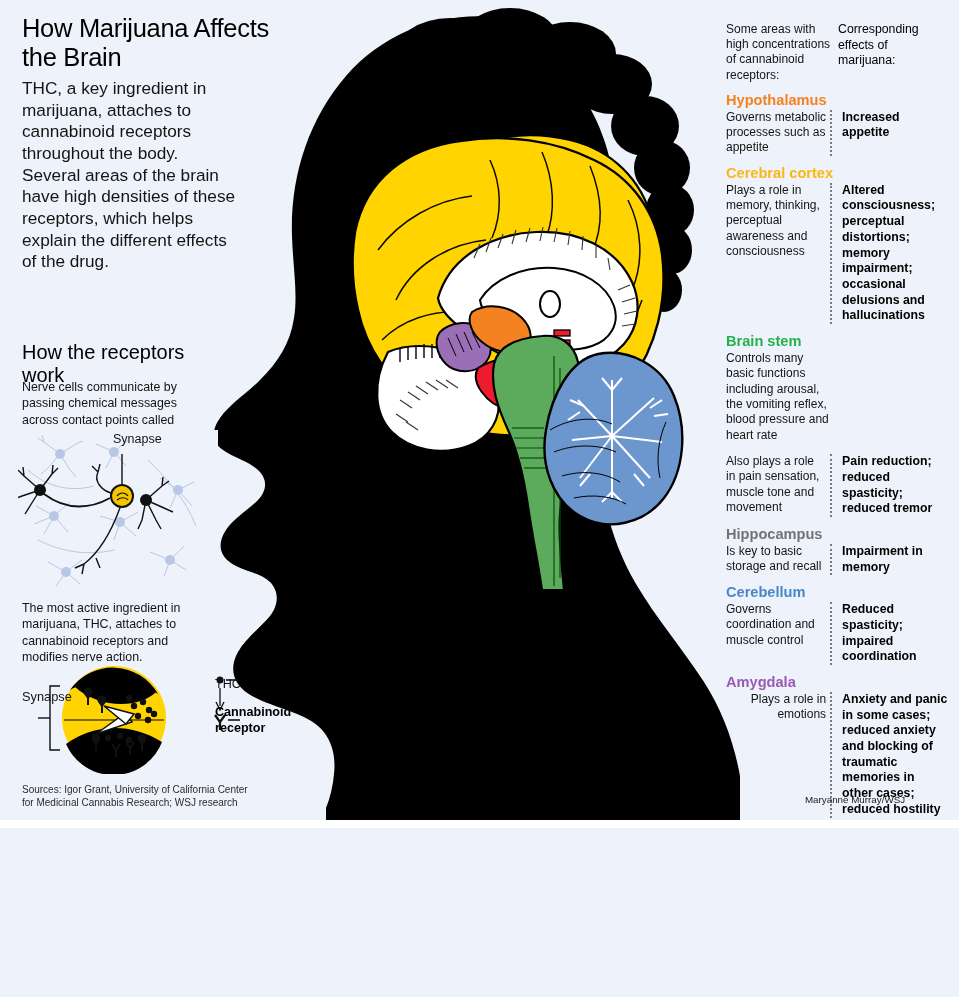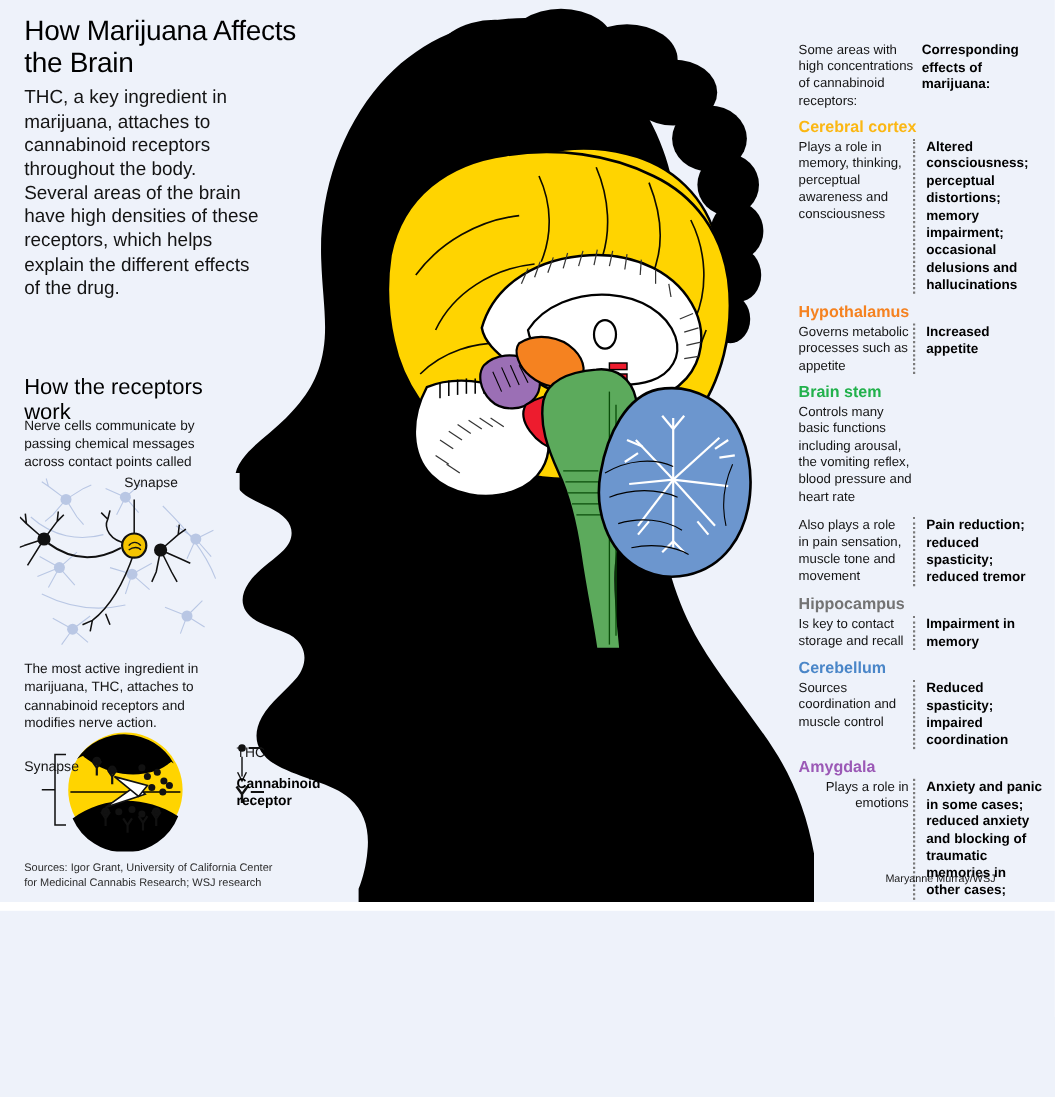--- a/index.html
+++ b/index.html
@@ -63,24 +63,24 @@
   }
   #cbr-label{
     position:absolute;left:215px;top:705px;width:110px;
     font-size:12.6px;font-weight:bold;line-height:1.25;color:#000;
   }
 
   
   #head-art{position:absolute;left:150px;top:0px;width:590px;height:820px;}
 
   
-  #right-col{position:absolute;left:726px;top:22px;width:222px;margin-top:16px;}
+  #right-col{position:absolute;left:726px;top:22px;width:222px;}
   .colhead-row{display:flex;}
   .colhead-l{width:112px;font-size:12px;line-height:1.27;color:#141414;}
-  .colhead-r{width:110px;font-size:12.3px;line-height:1.27;font-weight:bold;color:#000;}
+  .colhead-r{width:110px;font-size:12.3px;line-height:1.27;font-weight:normal;color:#000;}
 
   .region{margin-top:9px;}
   .region-name{font-size:14.6px;font-weight:bold;line-height:1.15;margin-bottom:1px;}
   .region-row{display:flex;}
   .region-desc{
     width:104px;font-size:12px;line-height:1.28;color:#141414;
     padding-right:4px;
   }
   .region-eff{
     width:110px;font-size:12.3px;line-height:1.28;font-weight:bold;color:#000;
@@ -533,58 +533,58 @@
 
   <div id="sources-top">Sources: Igor Grant, University of California Center for Medicinal Cannabis Research; WSJ research</div>
 
   <div id="right-col">
     <div class="colhead-row">
       <div class="colhead-l">Some areas with high concentrations of cannabinoid receptors:</div>
       <div class="colhead-r">Corresponding effects of marijuana:</div>
     </div>
 
     <div class="region">
+      <div class="region-name" style="color:#F58220">Hypothalamus</div>
+      <div class="region-row">
+        <div class="region-desc">Governs metabolic processes such as appetite</div>
+        <div class="region-eff">Increased appetite</div>
+      </div>
+    </div>
+
+    <div class="region">
       <div class="region-name" style="color:#FBB713">Cerebral cortex</div>
       <div class="region-row">
         <div class="region-desc">Plays a role in memory, thinking, perceptual awareness and consciousness</div>
         <div class="region-eff">Altered consciousness; perceptual distortions; memory impairment; occasional delusions and hallucinations</div>
-      </div>
-    </div>
-
-    <div class="region">
-      <div class="region-name" style="color:#F58220">Hypothalamus</div>
-      <div class="region-row">
-        <div class="region-desc">Governs metabolic processes such as appetite</div>
-        <div class="region-eff">Increased appetite</div>
       </div>
     </div>
 
     <div class="region">
       <div class="region-name" style="color:#22B14C">Brain stem</div>
       <div class="region-row">
         <div class="region-desc">Controls many basic functions including arousal, the vomiting reflex, blood pressure and heart rate</div>
       </div>
       <div class="region-row subrow">
         <div class="region-desc">Also plays a role in pain sensation, muscle tone and movement</div>
         <div class="region-eff">Pain reduction; reduced spasticity; reduced tremor</div>
       </div>
     </div>
 
     <div class="region">
       <div class="region-name" style="color:#737373">Hippocampus</div>
       <div class="region-row">
-        <div class="region-desc">Is key to contact storage and recall</div>
+        <div class="region-desc">Is key to basic storage and recall</div>
         <div class="region-eff">Impairment in memory</div>
       </div>
     </div>
 
     <div class="region">
       <div class="region-name" style="color:#4A86C8">Cerebellum</div>
       <div class="region-row">
-        <div class="region-desc">Sources coordination and muscle control</div>
+        <div class="region-desc">Governs coordination and muscle control</div>
         <div class="region-eff">Reduced spasticity; impaired coordination</div>
       </div>
     </div>
 
     <div class="region">
       <div class="region-name" style="color:#9B59B6">Amygdala</div>
       <div class="region-row">
         <div class="region-desc amy-desc">Plays a role in emotions</div>
         <div class="region-eff">Anxiety and panic in some cases; reduced anxiety and blocking of traumatic memories in other cases; reduced hostility</div>
       </div>

